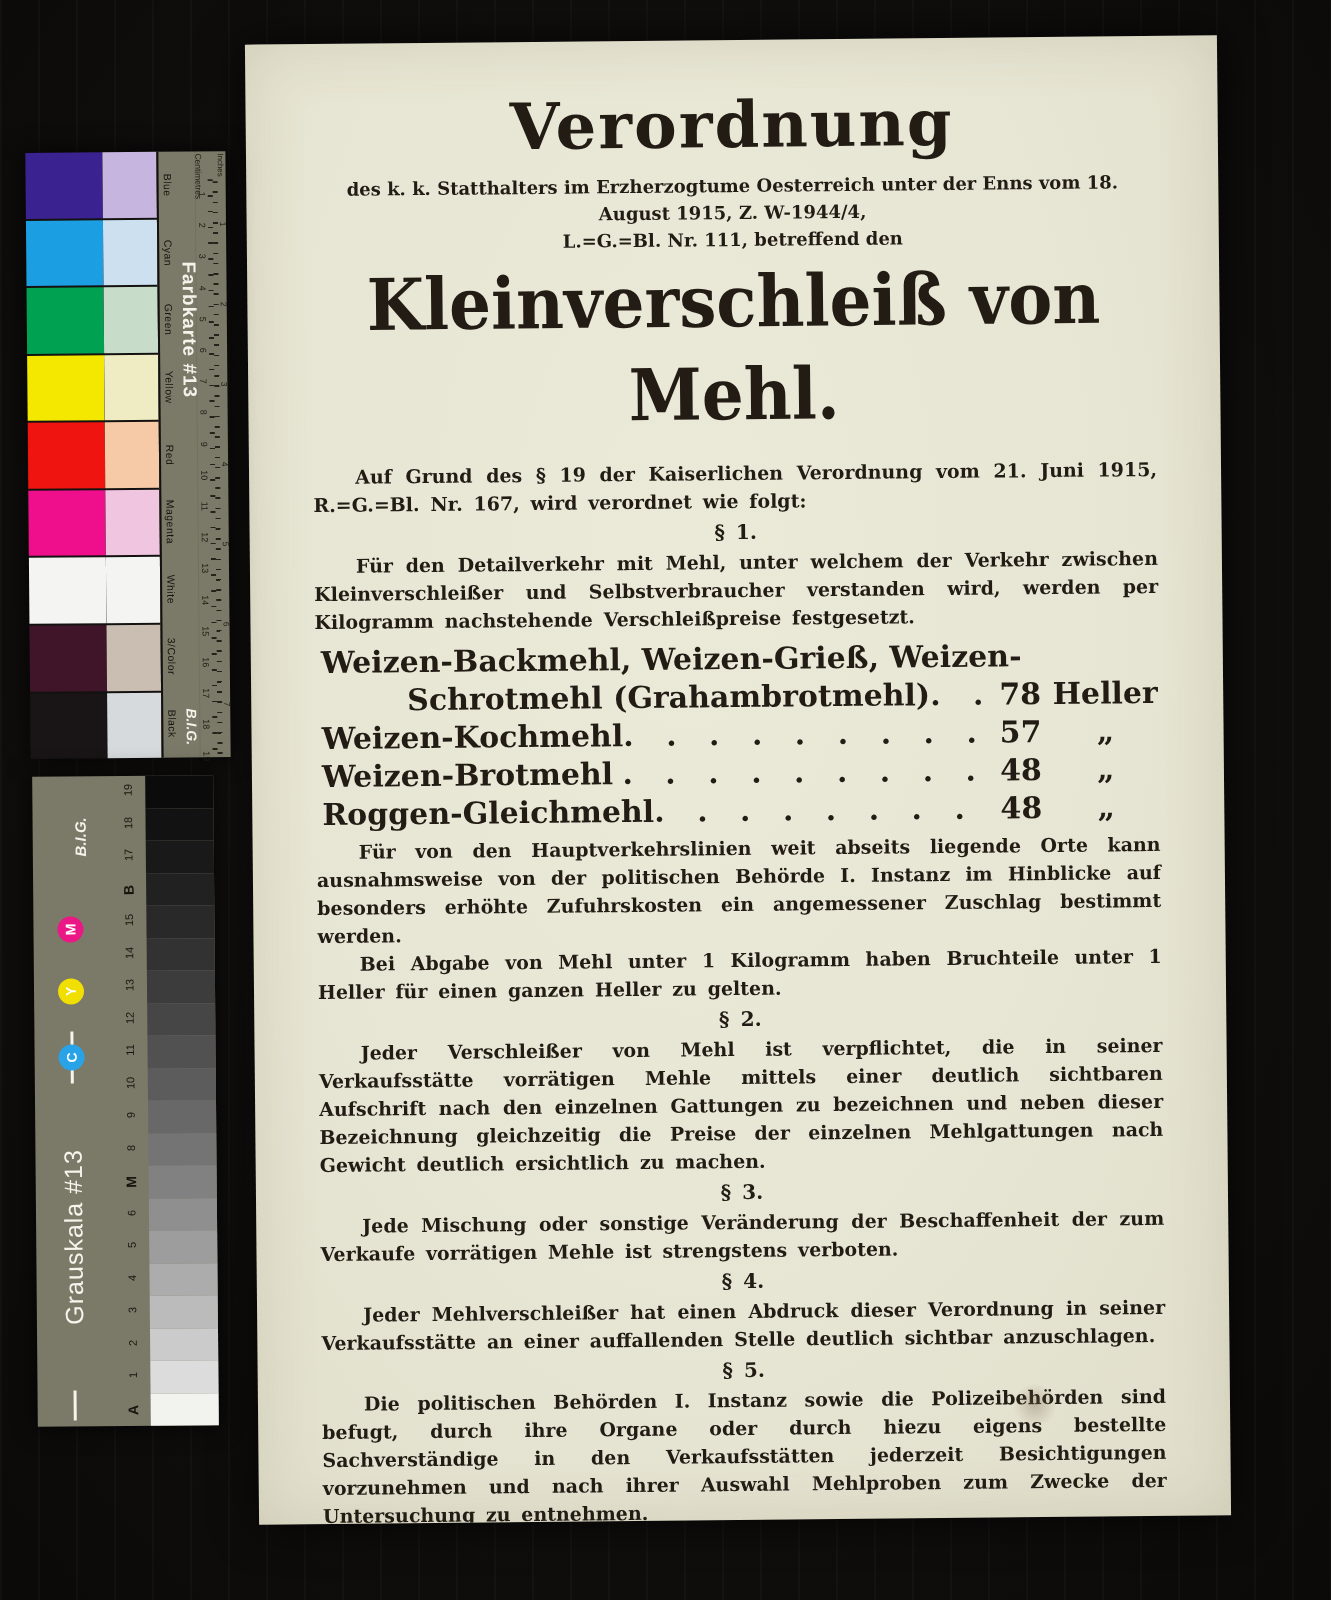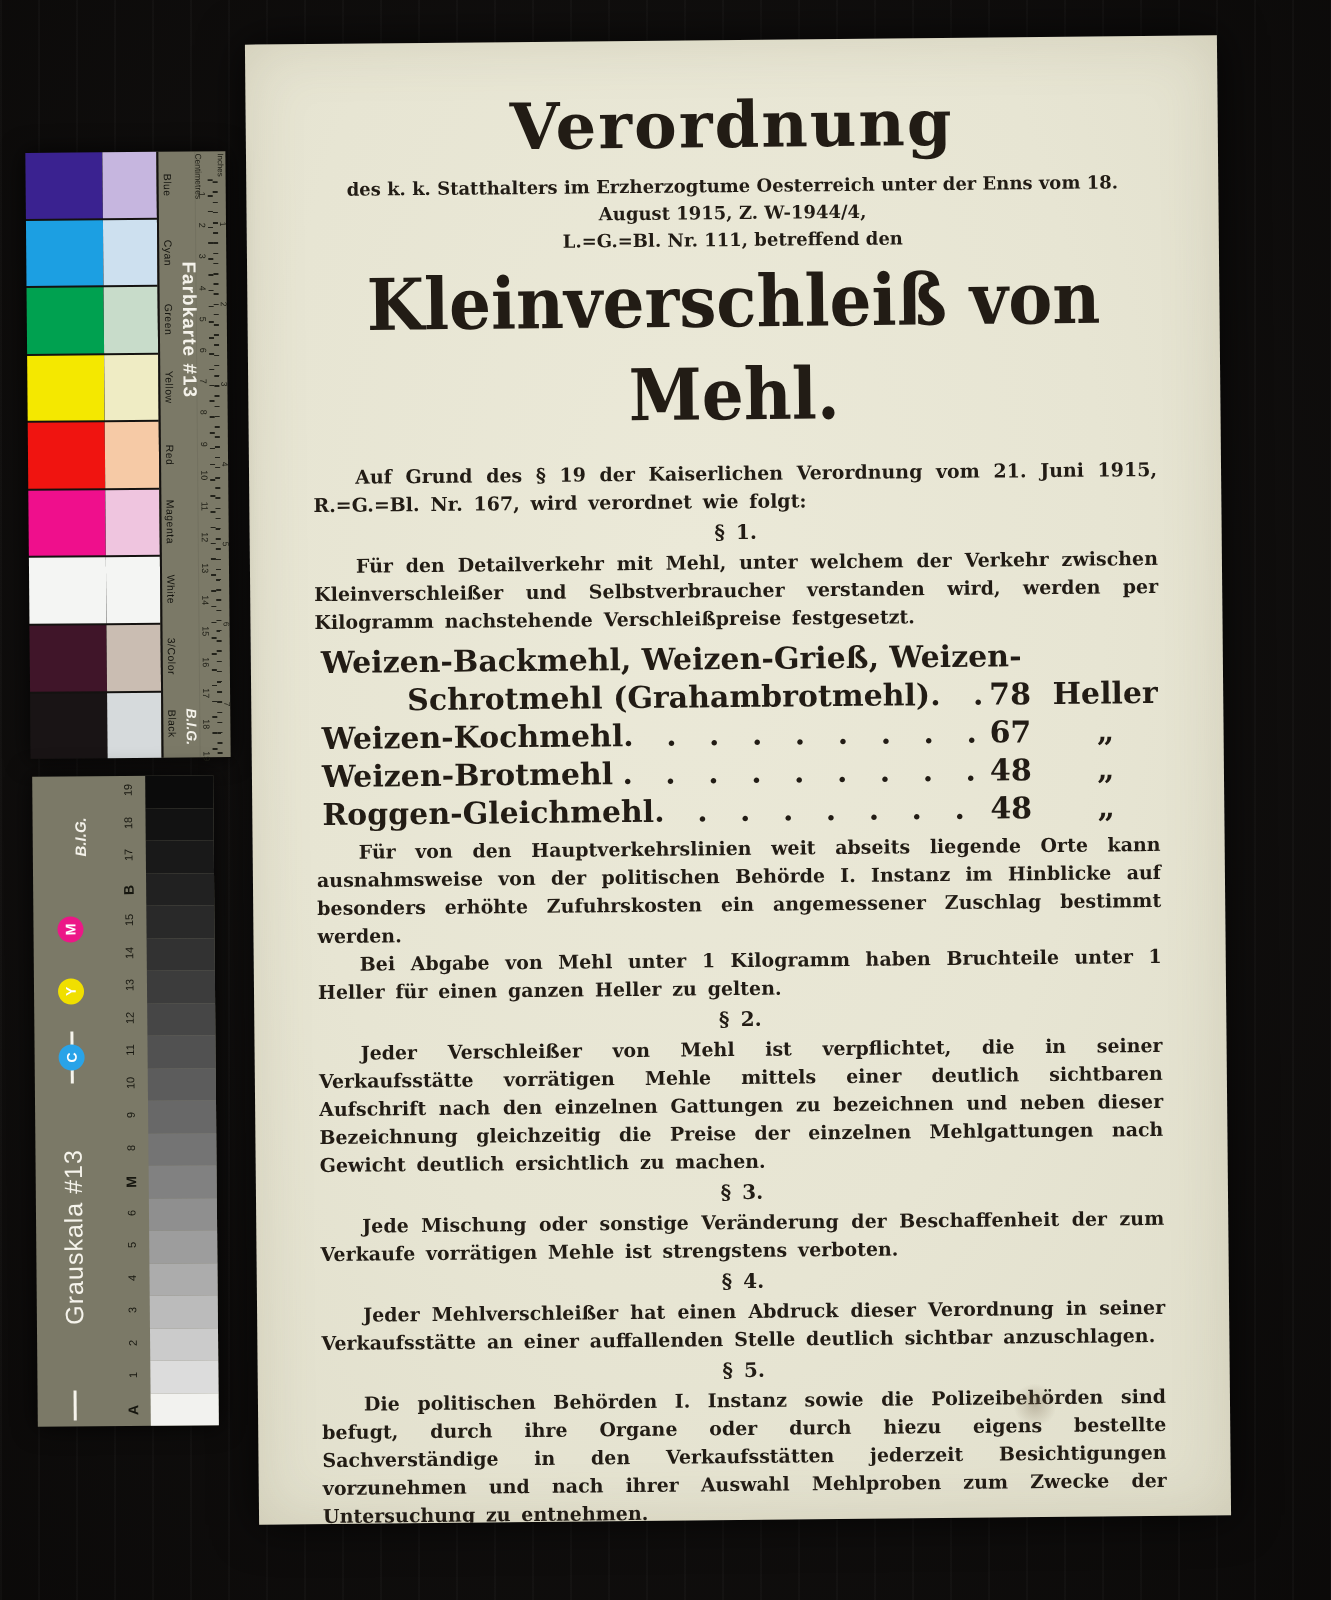--- a/index.html
+++ b/index.html
@@ -28,21 +28,21 @@
     word-spacing:0.22em;}
   .para{text-indent:42px;margin:0;}
   .sec-head{text-align:center;font-size:20px;font-weight:bold;margin:3px 0 2px 0;text-indent:0;}
   .prices{margin:8px 0 4px 0;font-size:30px;line-height:38px;font-weight:bold;word-spacing:normal;}
   .price-line1{padding-left:6px;}
   .price-row{display:flex;align-items:baseline;}
   .price-row .pname{white-space:nowrap;padding-left:6px;}
   .price-row .pname.indented{padding-left:92px;}
   .price-row .pdots{flex:1;text-align:right;word-spacing:22px;overflow:hidden;white-space:nowrap;
     padding-right:14px;}
-  .price-row .pprice{width:62px;text-align:left;}
+  .price-row .pprice{width:62px;text-align:center;}
   .price-row .punit{width:108px;text-align:center;}
 
   
   .farbkarte{position:absolute;left:28px;top:152px;width:200px;height:606px;display:flex;
     transform:rotate(-0.5deg);background:#141210;
     box-shadow:0 0 25px rgba(0,0,0,0.8);
     font-family:"Liberation Sans", sans-serif;}
   .fk-col{display:flex;flex-direction:column;gap:2px;background:#141210;}
   .fk-col-sat{width:78px;}
   .fk-col-pastel{width:55px;}
@@ -120,21 +120,21 @@
             <div class="price-line1">Weizen-Backmehl, Weizen-Grieß, Weizen-</div>
             <div class="price-row">
               <span class="pname indented">Schrotmehl (Grahambrotmehl)</span>
               <span class="pdots">. . .</span>
               <span class="pprice">78</span>
               <span class="punit">Heller</span>
             </div>
             <div class="price-row">
               <span class="pname">Weizen-Kochmehl</span>
               <span class="pdots">. . . . . . . . .</span>
-              <span class="pprice">67</span>
+              <span class="pprice">57</span>
               <span class="punit">„</span>
             </div>
             <div class="price-row">
               <span class="pname">Weizen-Brotmehl</span>
               <span class="pdots">. . . . . . . . .</span>
               <span class="pprice">48</span>
               <span class="punit">„</span>
             </div>
             <div class="price-row">
               <span class="pname">Roggen-Gleichmehl</span>

